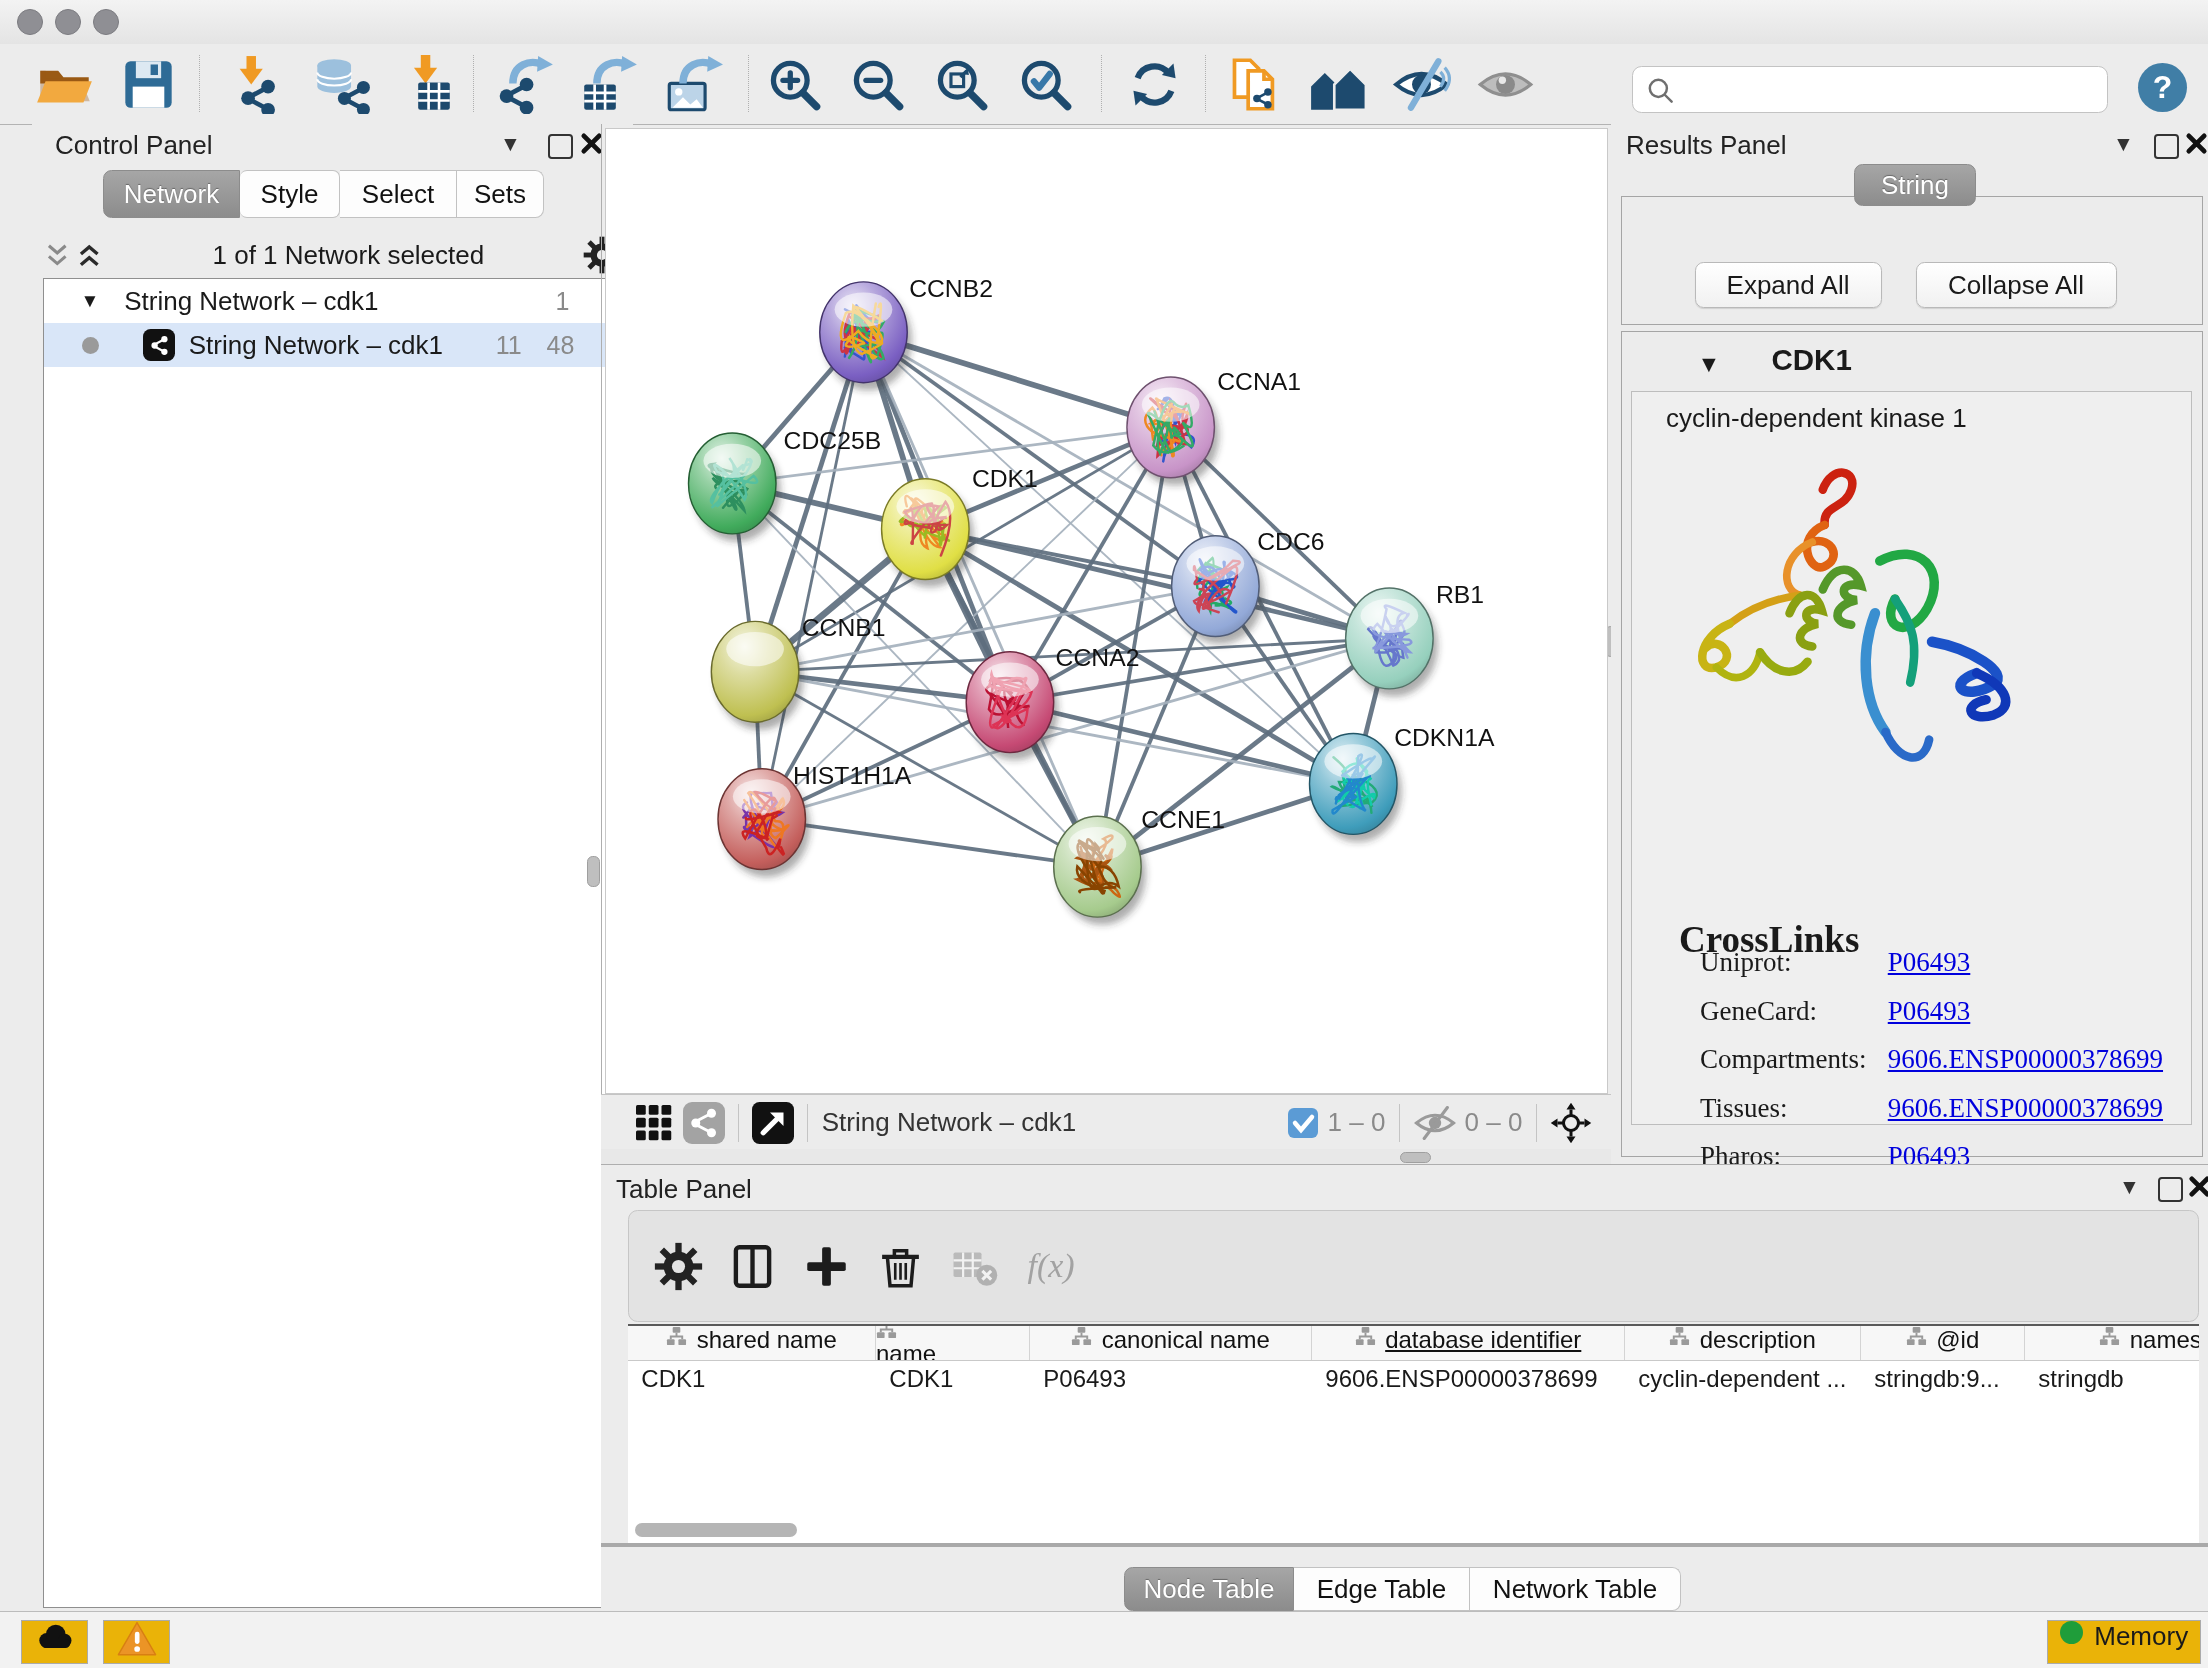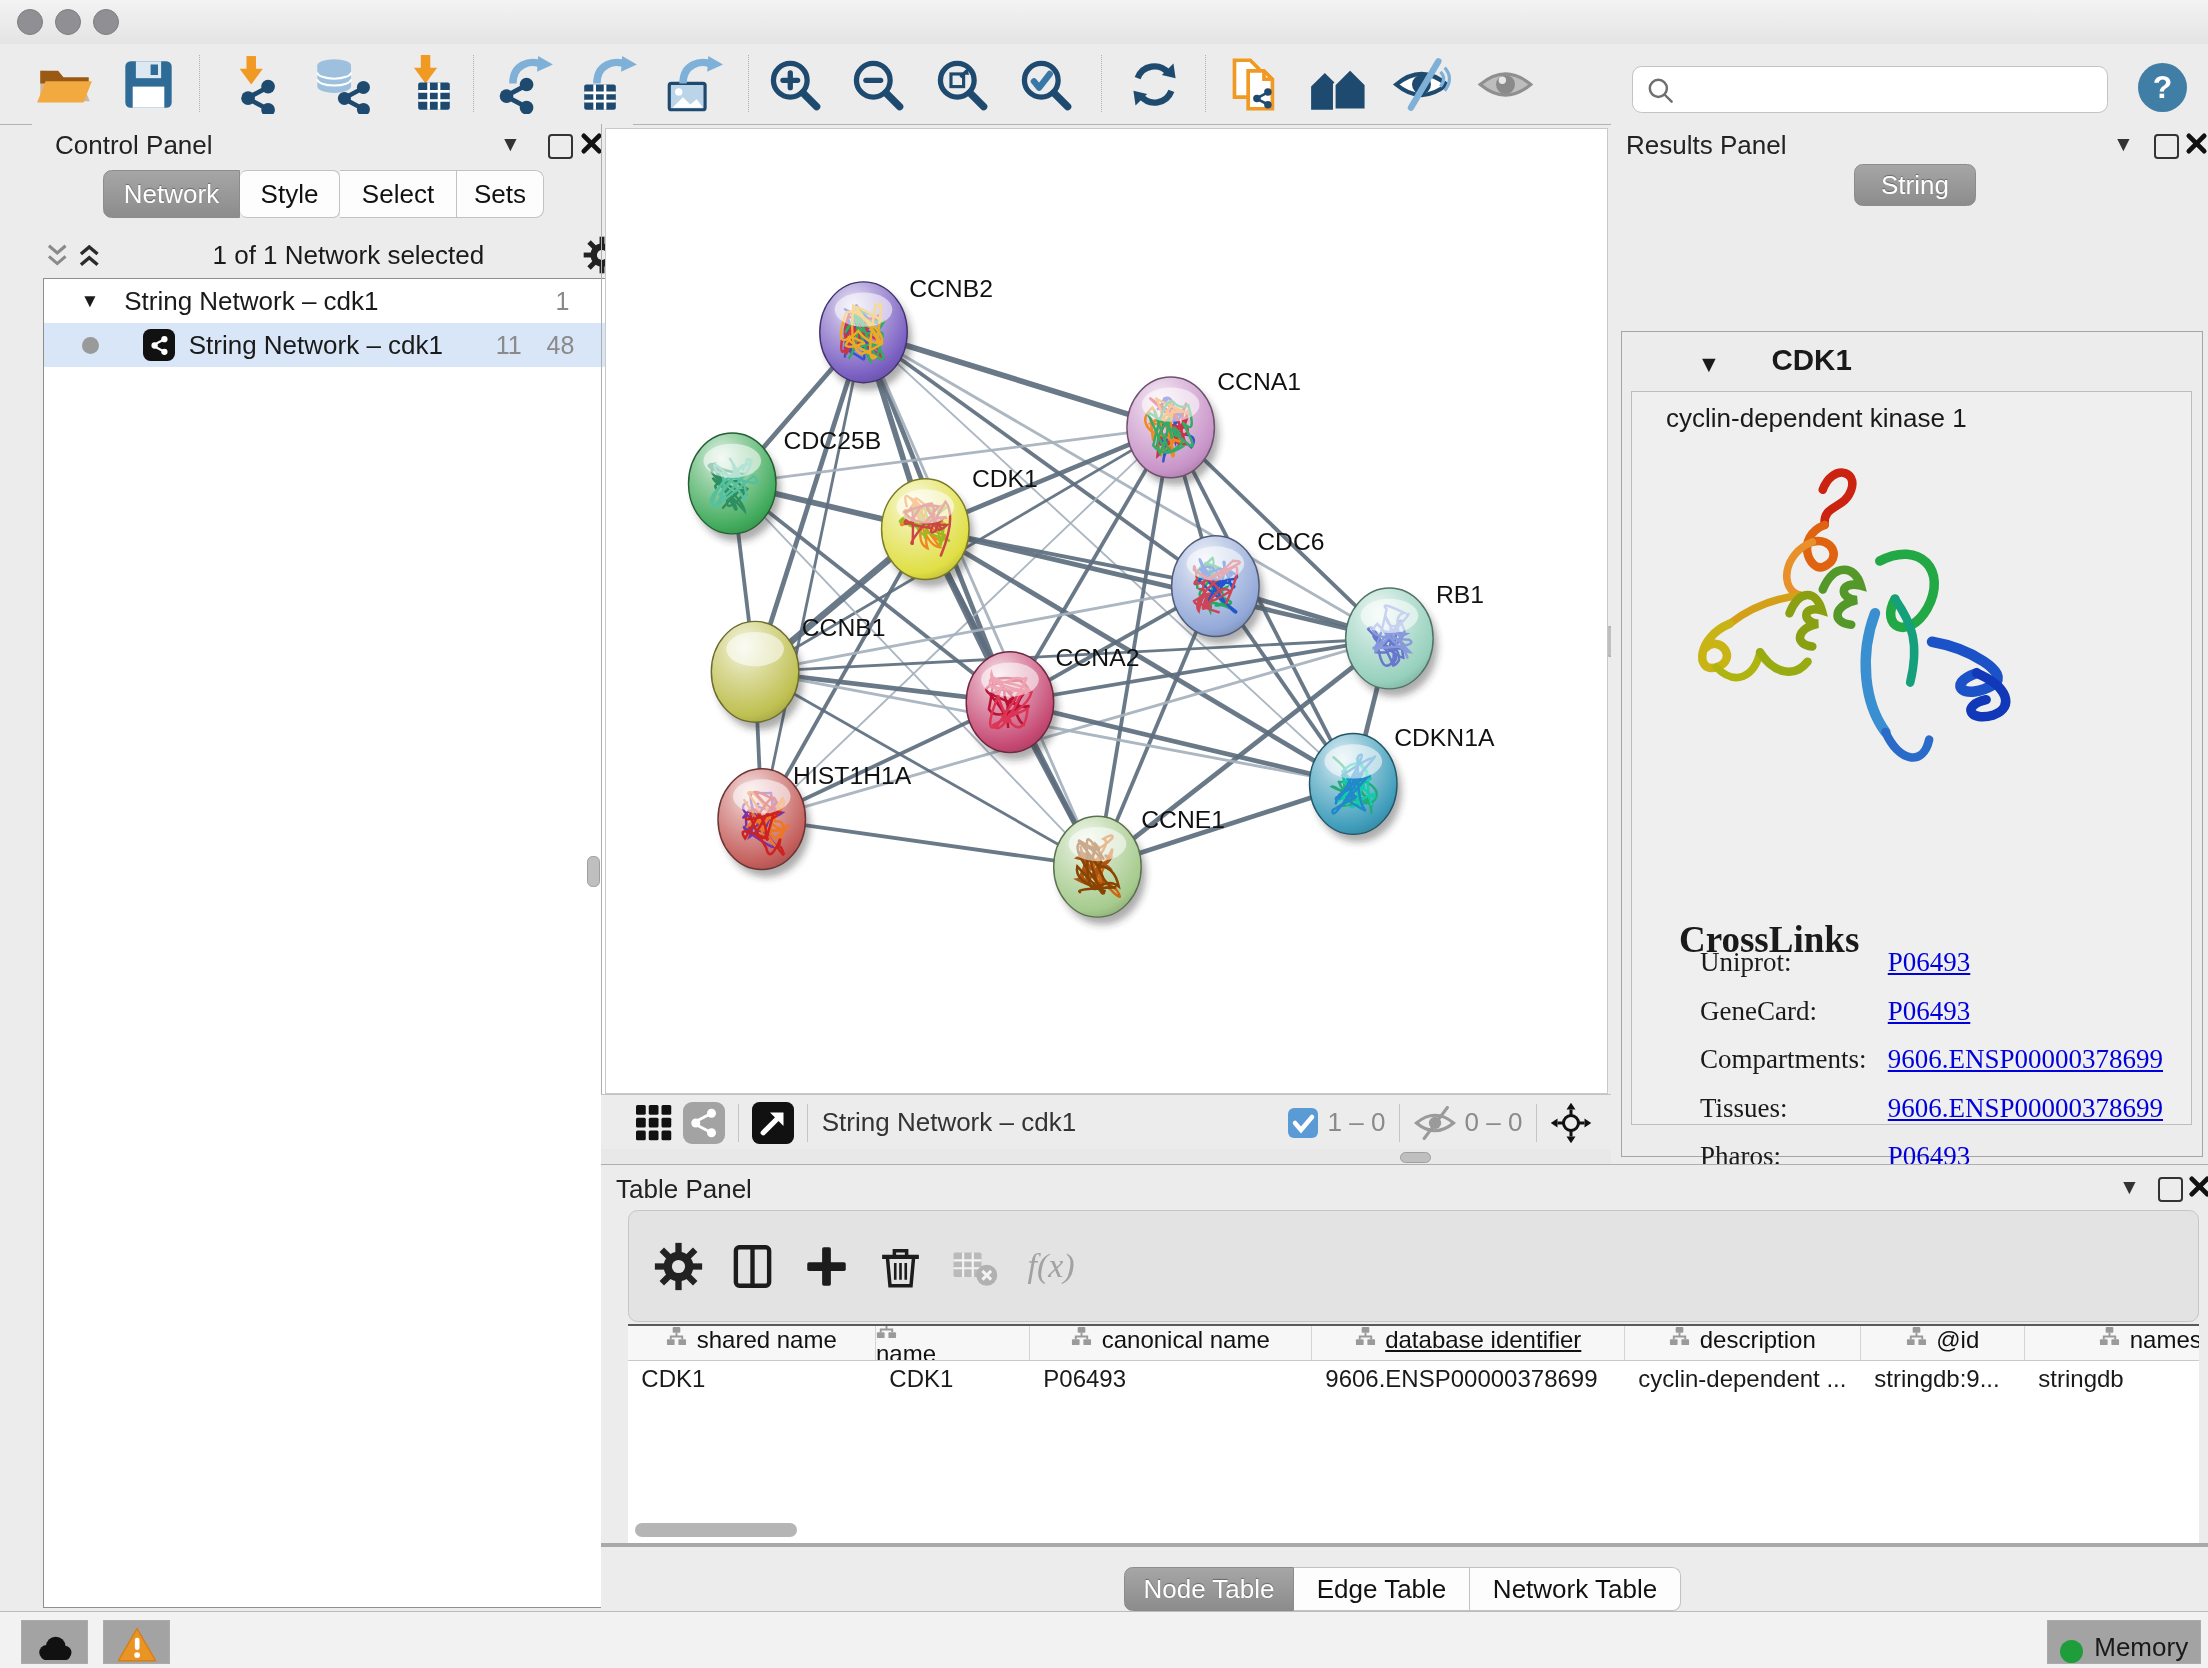--- a/index.html
+++ b/index.html
@@ -72,21 +72,21 @@
   #tp-header{display:flex;height:34px;background:#f7f7f7;border-bottom:1px solid #c9c9c9;}
   .th{box-sizing:border-box;border-right:1px solid #d4d4d4;display:flex;align-items:flex-start;justify-content:center;
       font-size:24px;color:#111;flex:none;overflow:hidden;white-space:nowrap;}
   .th svg{width:21px;height:21px;margin-right:9.5px;flex:none;}
   #tp-row{display:flex;height:36px;}
   .td{box-sizing:border-box;padding-left:13.3px;display:flex;align-items:center;font-size:24px;flex:none;overflow:hidden;white-space:nowrap;}
   #tp-hscroll{left:34px;top:359px;width:162px;height:14.3px;border-radius:7.6px;background:#b5b5b5;}
   #tp-divider{left:0;top:379px;width:1607px;height:3.8px;background:#a9a9a9;}
   
   #status-bar{left:0;top:1611px;width:2208px;height:57px;background:#f2f2f2;border-top:1px solid #bcbcbc;}
-  .sb-btn{top:7.6px;height:42px;background:#a3a3a3;border:1.4px solid #ababab;display:flex;align-items:flex-end;justify-content:center;}
+  .sb-btn{top:7.6px;height:42px;background:#eab308;border:1.4px solid #ababab;display:flex;align-items:flex-start;justify-content:center;}
   
   text.nlabel{font-family:"Liberation Sans",sans-serif;font-size:26px;fill:#111;}
 </style>
 </head>
 <body>
 
 <div id="titlebar" class="abs">
   <div class="traffic abs" style="left:17px"></div>
   <div class="traffic abs" style="left:55px"></div>
   <div class="traffic abs" style="left:93px"></div>
@@ -676,20 +676,24 @@
   <span class="pctl-box abs" style="left:543px;top:9.5px"></span>
   <span class="pctl-x abs" style="left:574px;top:7.6px">
     <svg viewBox="0 0 24 24">
         <path d="M4 4l16 16M20 4L4 20" stroke="#111" stroke-width="5" stroke-linecap="round"></path>
       </svg></span>
 
   <div class="seg" style="left:243px;top:40px;height:42px;z-index:2">
     <div class="tab sel single" style="width:122px">String</div>
   </div>
 
+  <div class="rp-box" style="top:72px;height:129px">
+    <div class="aqua-btn" style="left:73px;top:65px;width:185px">Expand All</div>
+    <div class="aqua-btn" style="left:294px;top:65px;width:199px">Collapse All</div>
+  </div>
 
   <div class="rp-box" style="top:207px;height:826px">
     <span style="position:absolute;left:76px;top:19px;font-size:23px">▼</span>
     <span style="position:absolute;left:150px;top:11.4px;font-size:29.5px;font-weight:bold">CDK1</span>
     <div style="position:absolute;left:9.5px;top:59px;width:559px;height:732px;border:1px solid #bdbdbd;background:#efefef">
       <span style="position:absolute;left:34px;top:11.4px;font-size:26px">cyclin-dependent kinase 1</span>
       <svg style="position:absolute;left:48px;top:55px;width:371px;height:361px" viewBox="0 0 390 380" fill="none" stroke-linecap="round">
         <path d="M150 45 C160 18 187 24 180 45 C173 66 150 60 152 82" stroke="#cc2210" stroke-width="9"></path>
         <path d="M152 82 C120 95 136 132 151 126 C171 118 160 94 139 100" stroke="#e06312" stroke-width="9"></path>
         <path d="M139 100 C108 112 104 150 126 156" stroke="#e8912a" stroke-width="8"></path>

